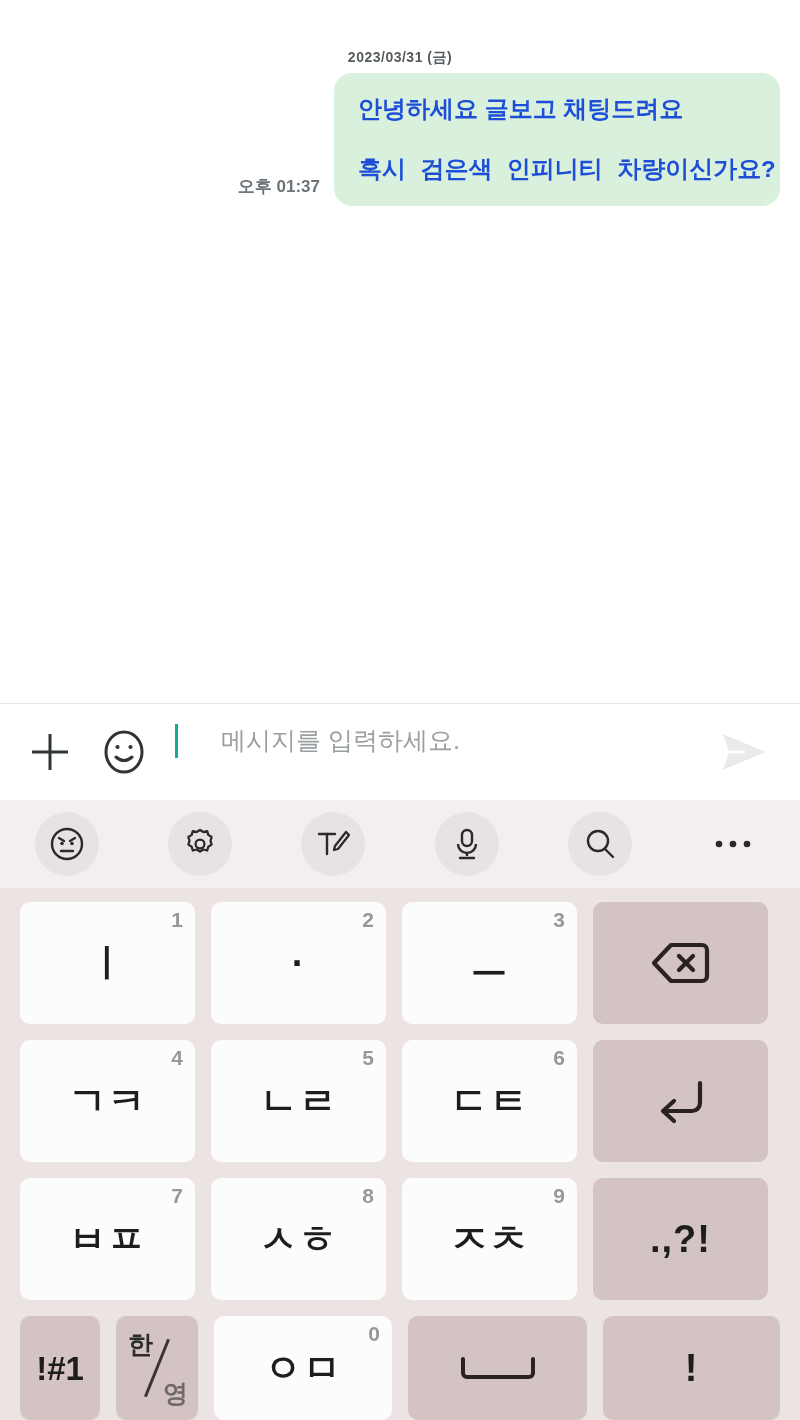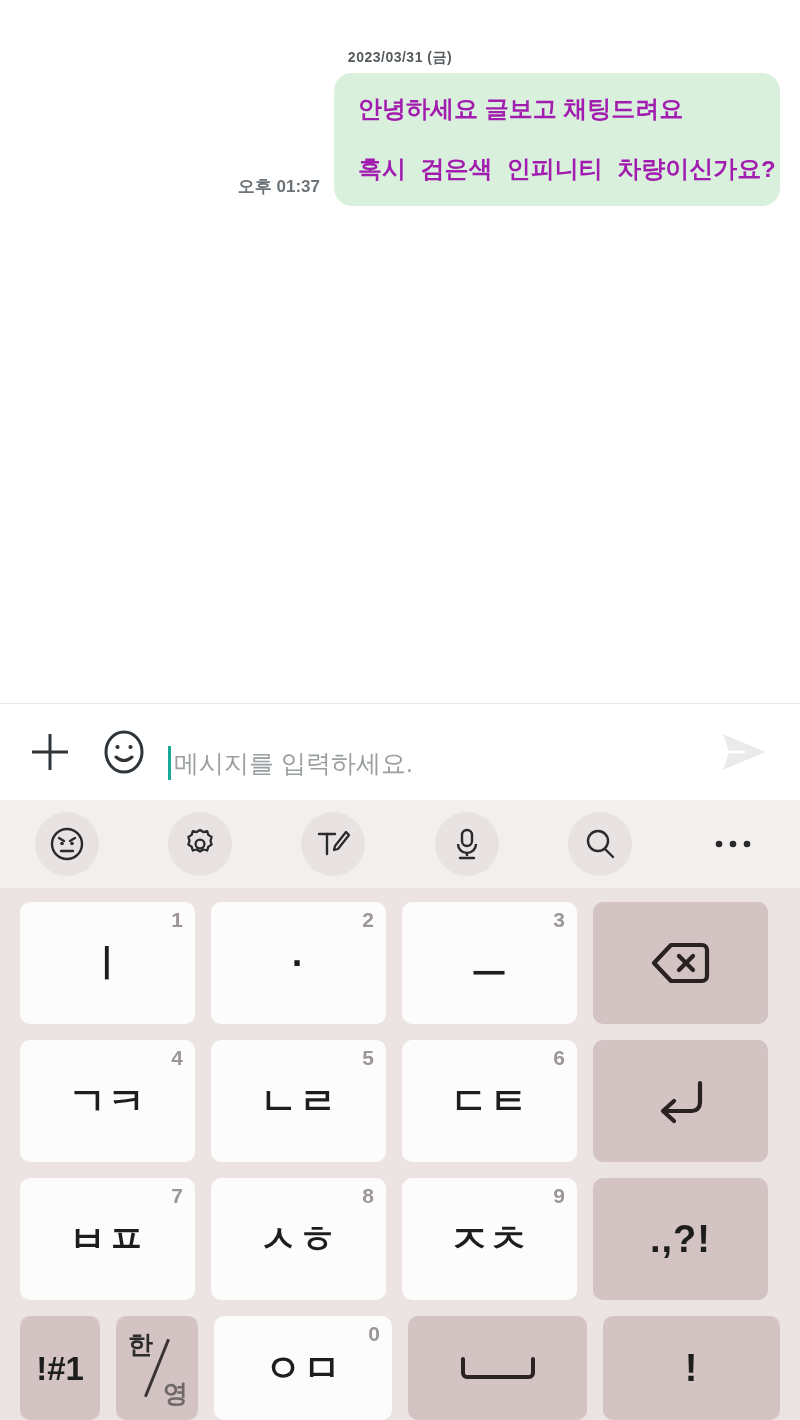--- a/index.html
+++ b/index.html
@@ -32,21 +32,21 @@
     font-size: 17px; font-weight: bold; color: #6c7378;
     margin-right: 14px; margin-bottom: 8px; white-space: nowrap;
   }
   .bubble {
     background: #d8f0dc;
     border-radius: 18px;
     padding: 22px 24px 22px 24px;
     max-width: 446px;
   }
   .bubble p {
-    font-size: 24px; font-weight: bold; color: #a21caf;
+    font-size: 24px; font-weight: bold; color: #1d4ed8;
     line-height: 1.15; white-space: nowrap;
   }
   .bubble p + p { margin-top: 34px; font-family: Liberation Mono, monospace; }
 
   .divider {
     position: absolute; left: 0; top: 703px; width: 800px; height: 1px;
     background: #e8e8e8;
   }
 
   
@@ -57,21 +57,21 @@
   }
   .plus-btn {
     width: 56px; height: 56px; margin-left: 22px;
     display: flex; align-items: center; justify-content: center;
   }
   .emoji-btn {
     width: 52px; height: 52px; margin-left: 20px;
     display: flex; align-items: center; justify-content: center;
   }
   .input-wrap {
-    flex: 1; display: flex; align-items: flex-end; margin-left: 18px; height: 56px;
+    flex: 1; display: flex; align-items: flex-start; margin-left: 25px; height: 56px; gap: 40px;
   }
   .caret {
     width: 3px; height: 34px; background: #18a999; margin-right: 3px; flex: none;
   }
   .placeholder {
     font-size: 25px; color: #9a9fa2; font-weight: normal;
   }
   .send-btn {
     width: 80px; height: 60px; display: flex; align-items: center; justify-content: center;
     margin-right: 16px;

